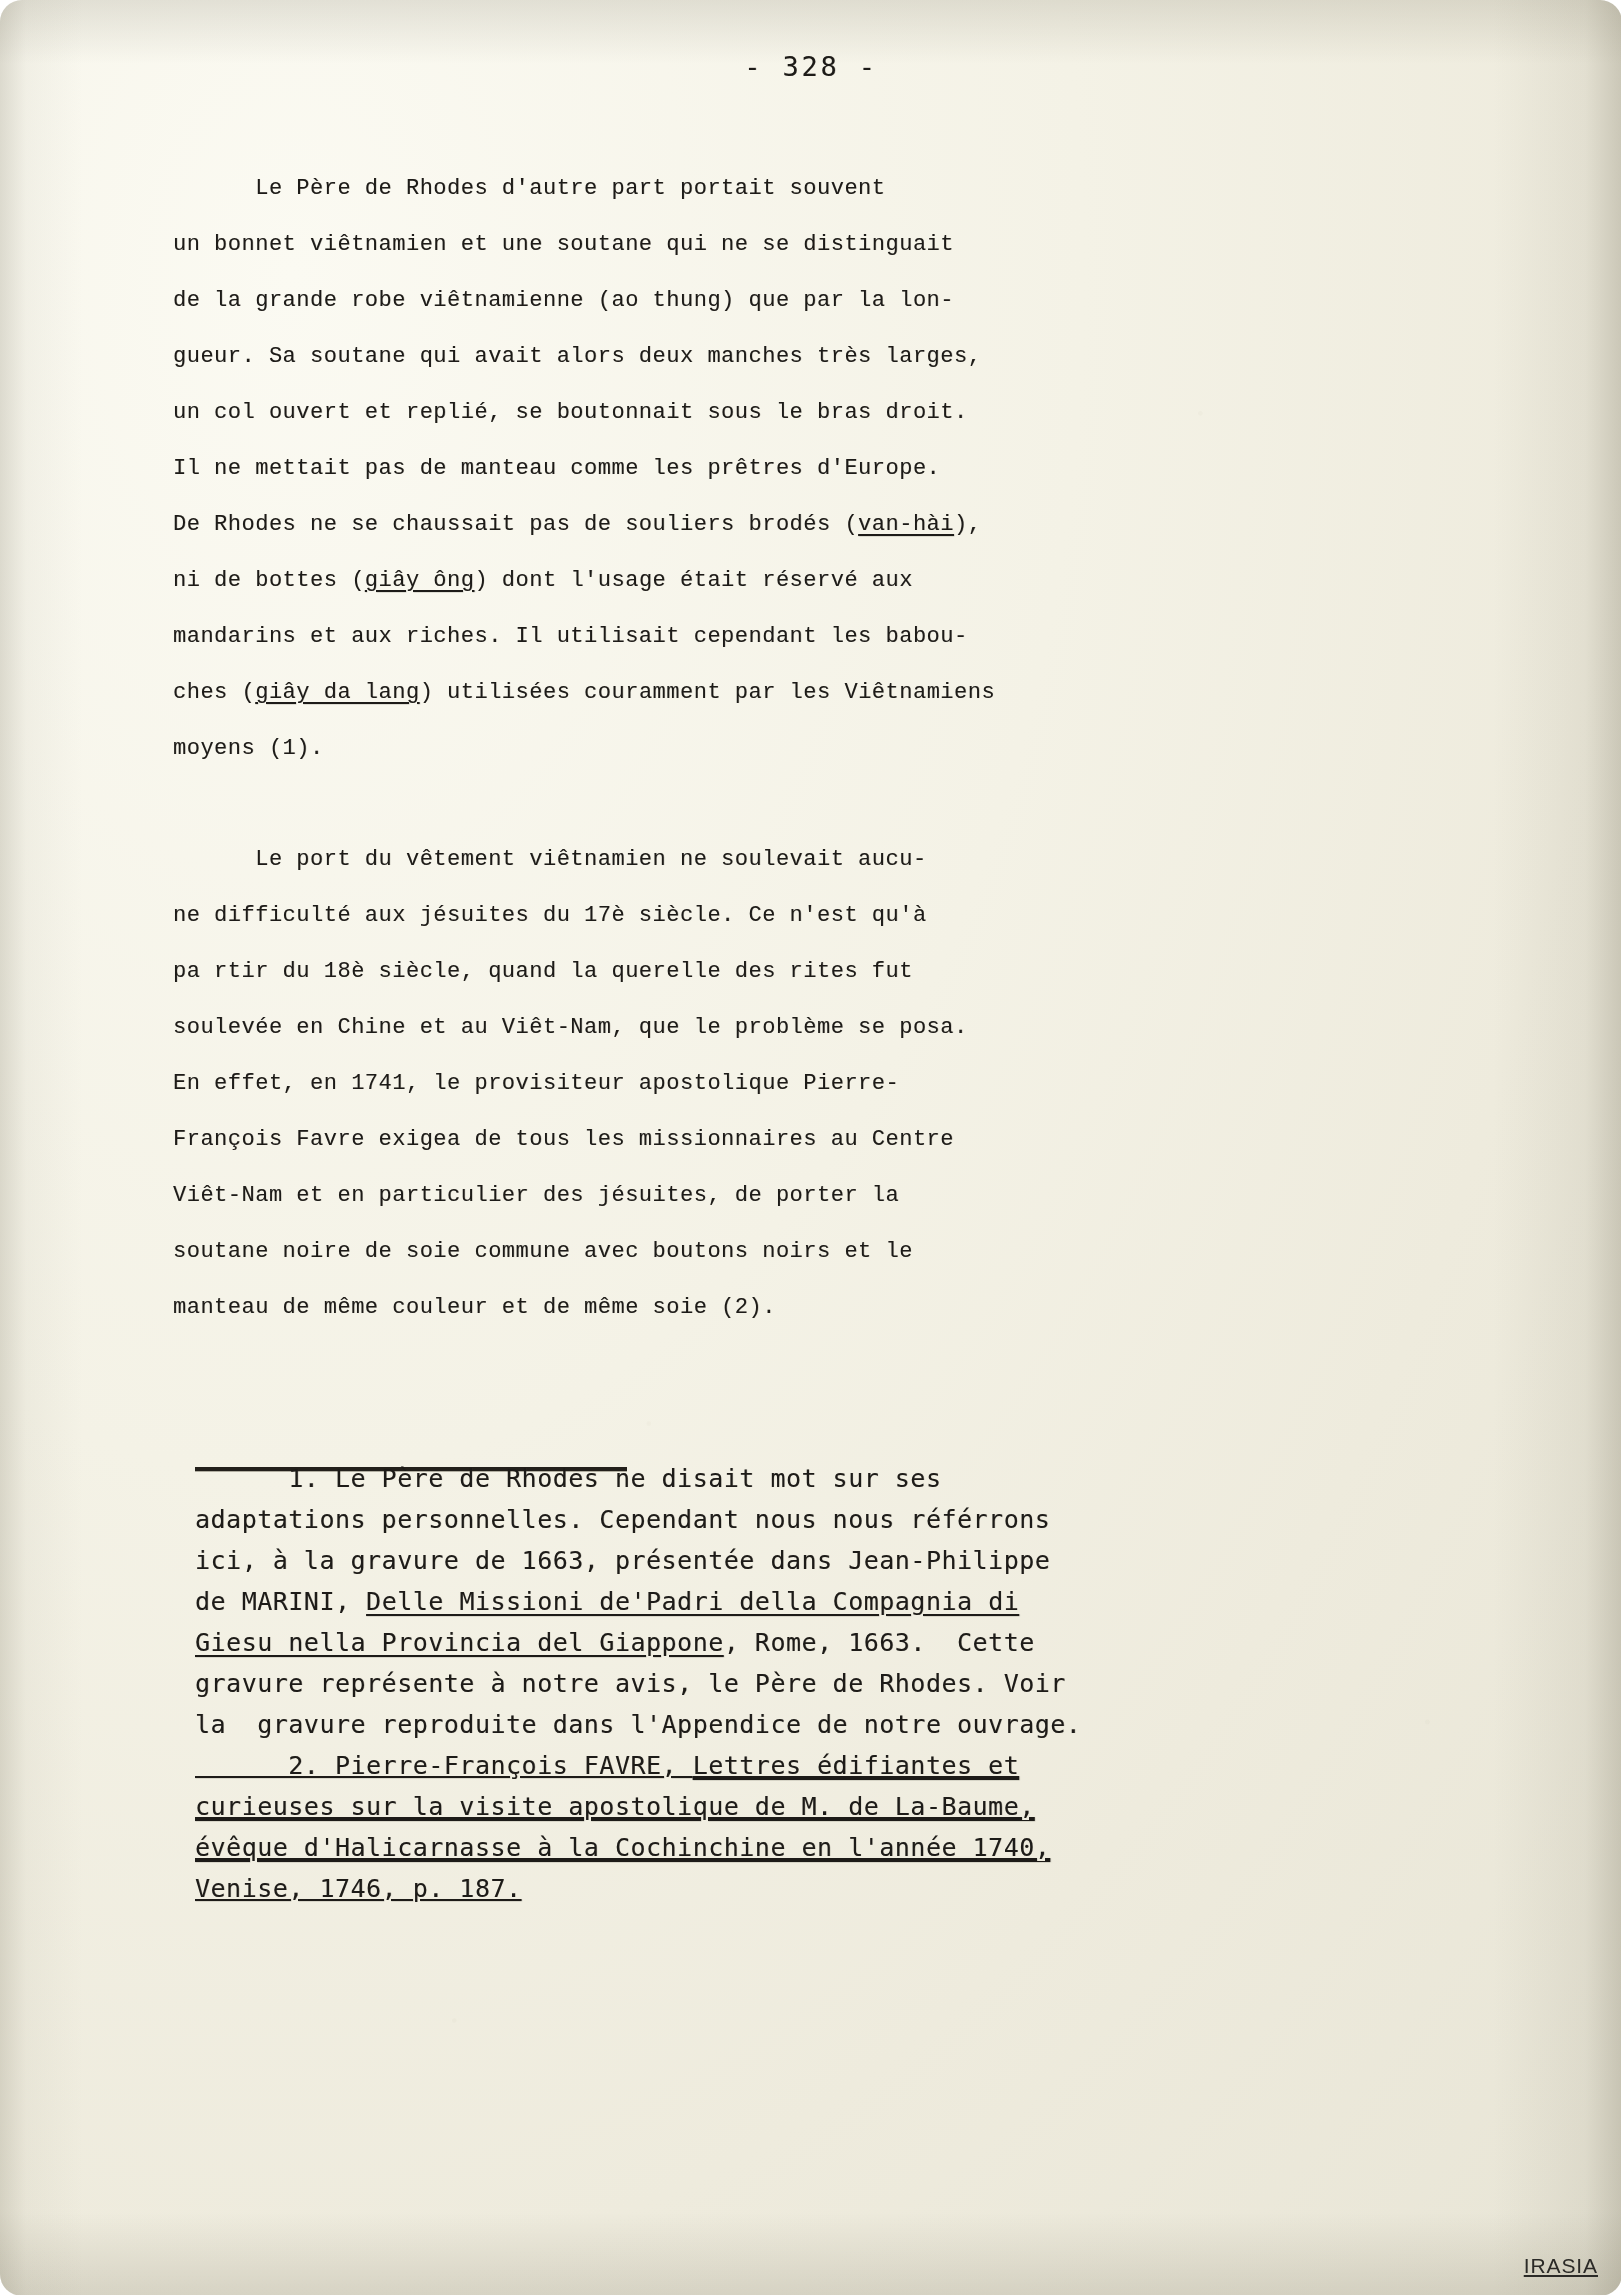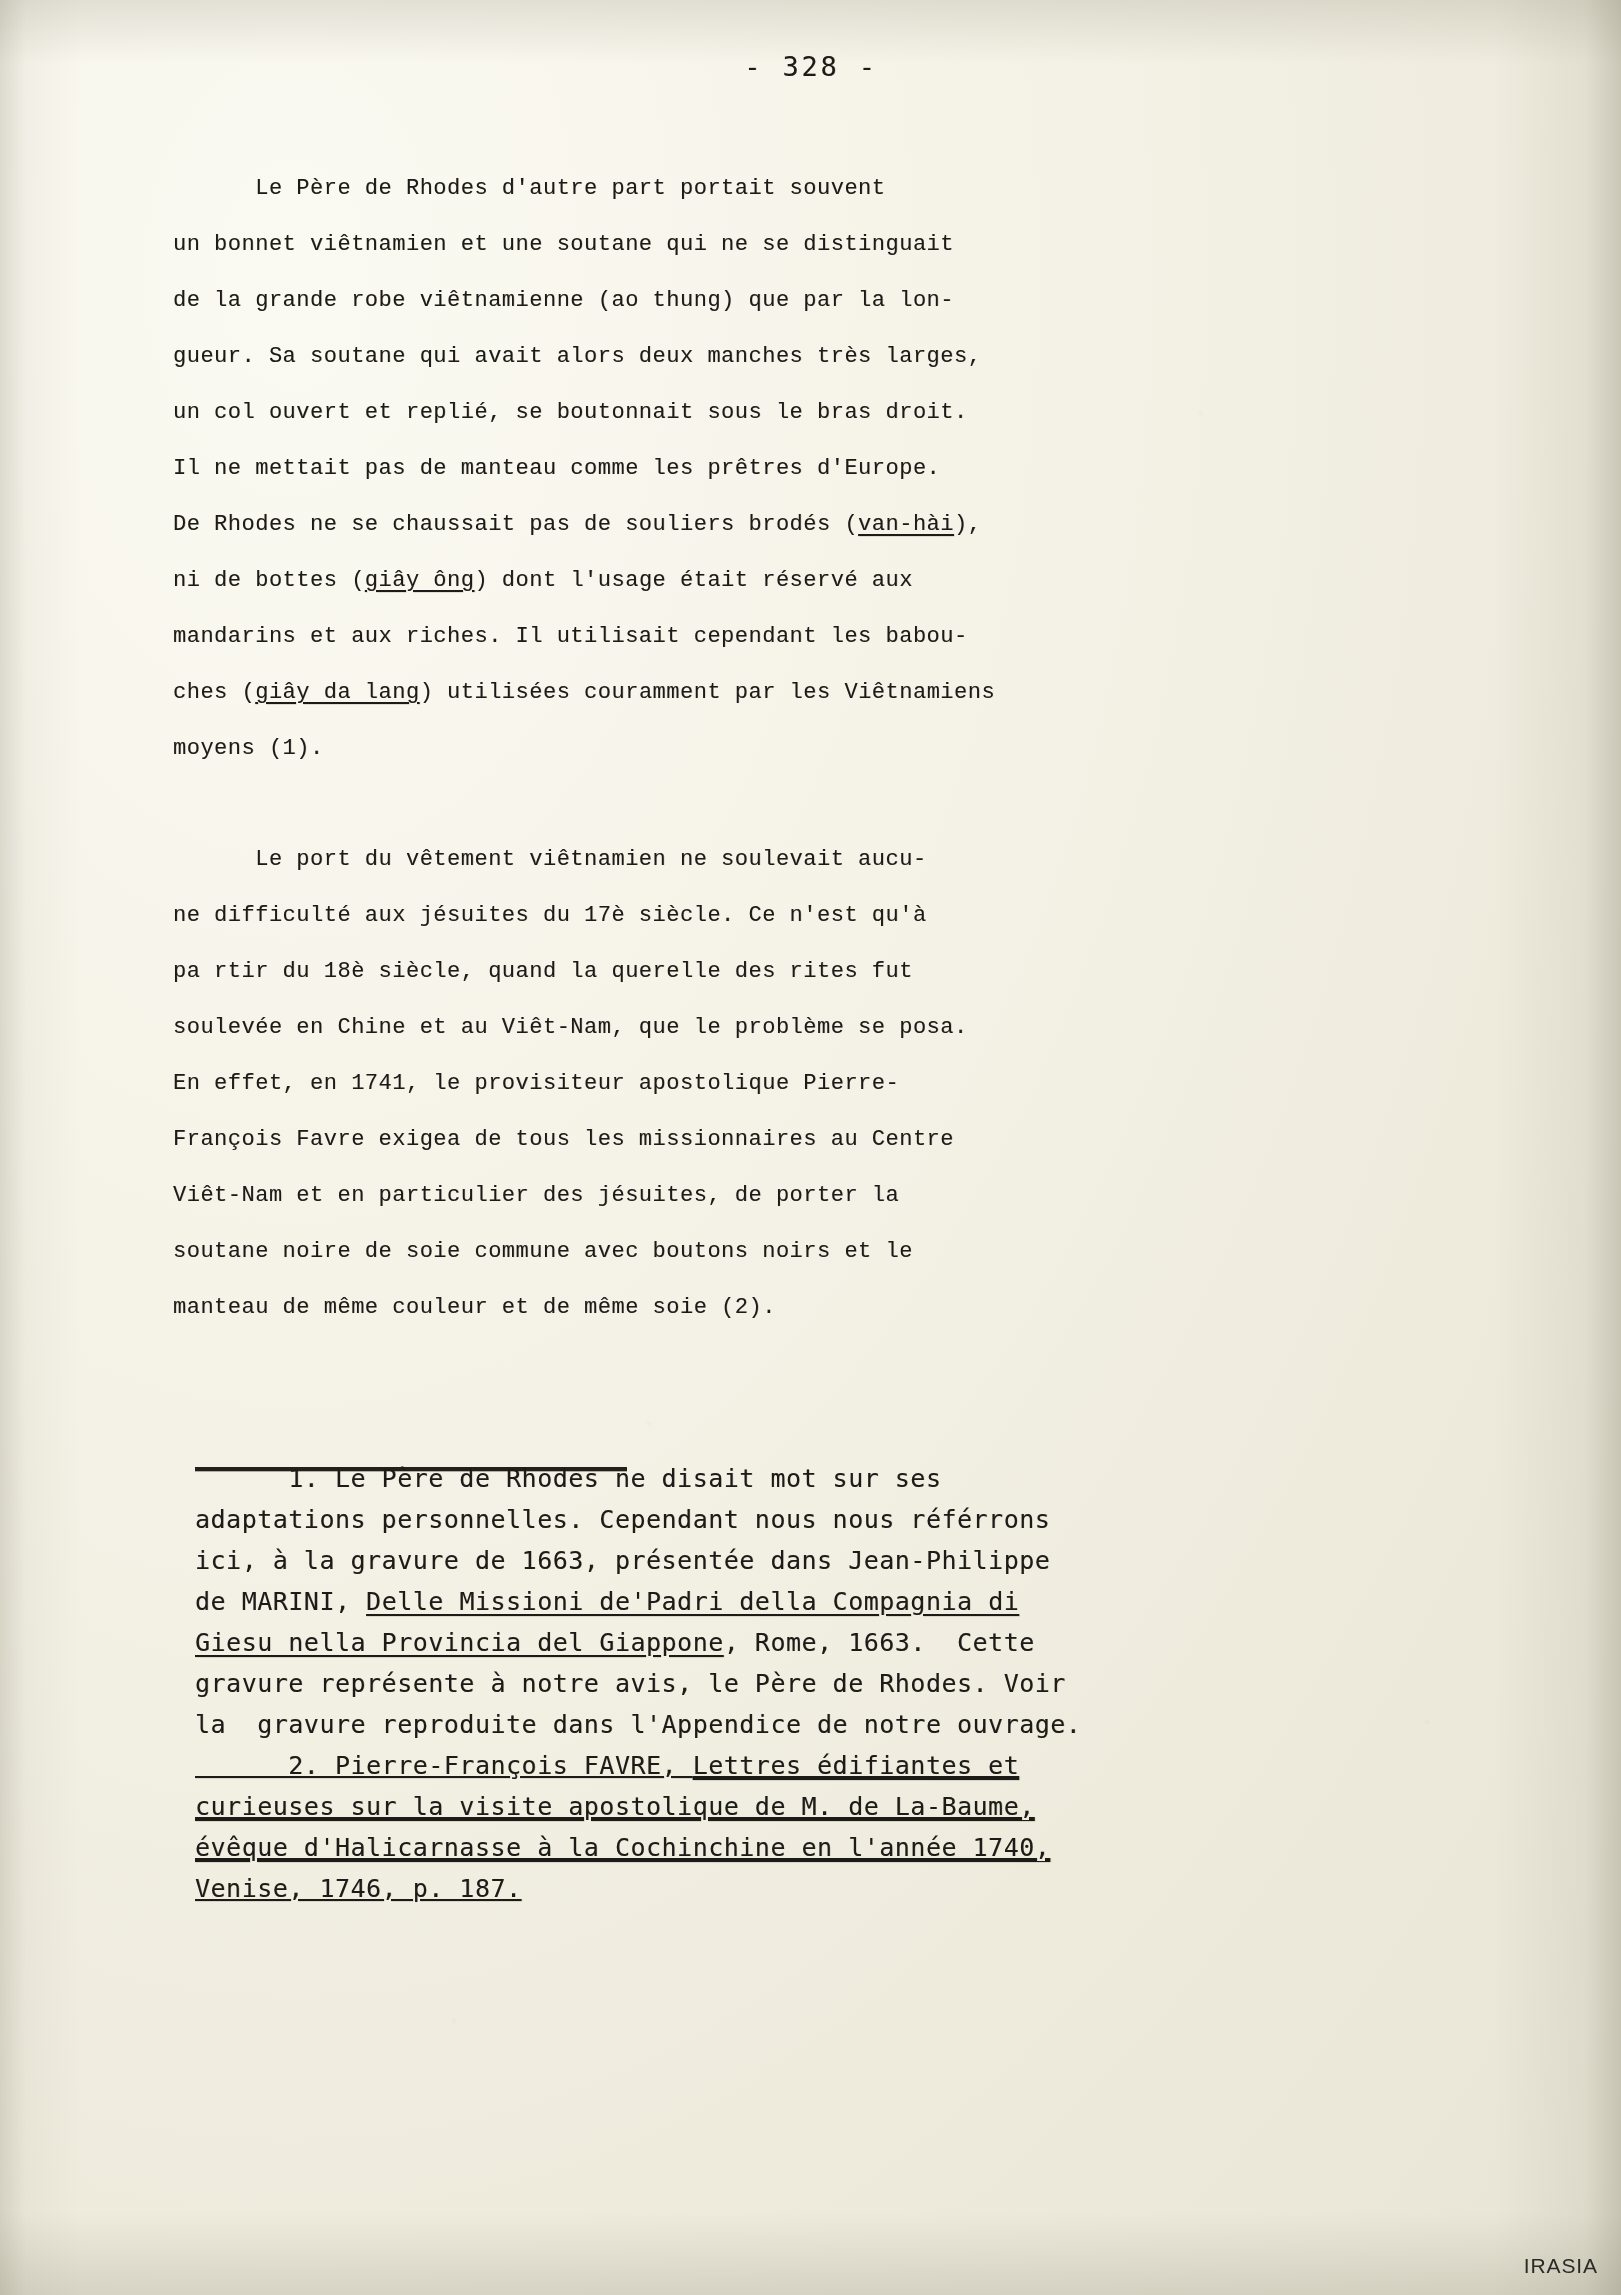--- a/index.html
+++ b/index.html
@@ -18,20 +18,21 @@
   
   #page {
     position: absolute;
     left: 0;
     top: 0;
     width: 1622px;
     height: 2296px;
     background:
       radial-gradient(ellipse at 18% 12%, #fbfaf2 0%, #f4f2e6 42%, #eeebdd 70%, #e8e5d6 100%);
     overflow: hidden;
+    border-radius: 22px;
   }
 
   
   #page::before {
     content: "";
     position: absolute;
     left: 0; top: 0; right: 0; bottom: 0;
     background:
       linear-gradient(to right, rgba(120,115,95,0.22) 0px, rgba(120,115,95,0.06) 26px, rgba(255,255,255,0) 83px),
       linear-gradient(to left, rgba(120,115,95,0.30) 0px, rgba(120,115,95,0.10) 37px, rgba(255,255,255,0) 129px),
@@ -121,20 +122,21 @@
   }
 
   #watermark {
     position: absolute;
     right: 24px;
     bottom: 18.4px;
     font-family: "Liberation Sans", sans-serif;
     font-size: 21px;
     letter-spacing: 0.9px;
     color: #2b2a27;
+    text-decoration: underline;
   }
 </style>
 </head>
 <body>
 
 <div id="page">
   <div id="grain"></div>
 
   <div id="folio" class="tw">- 328 -</div>
 

